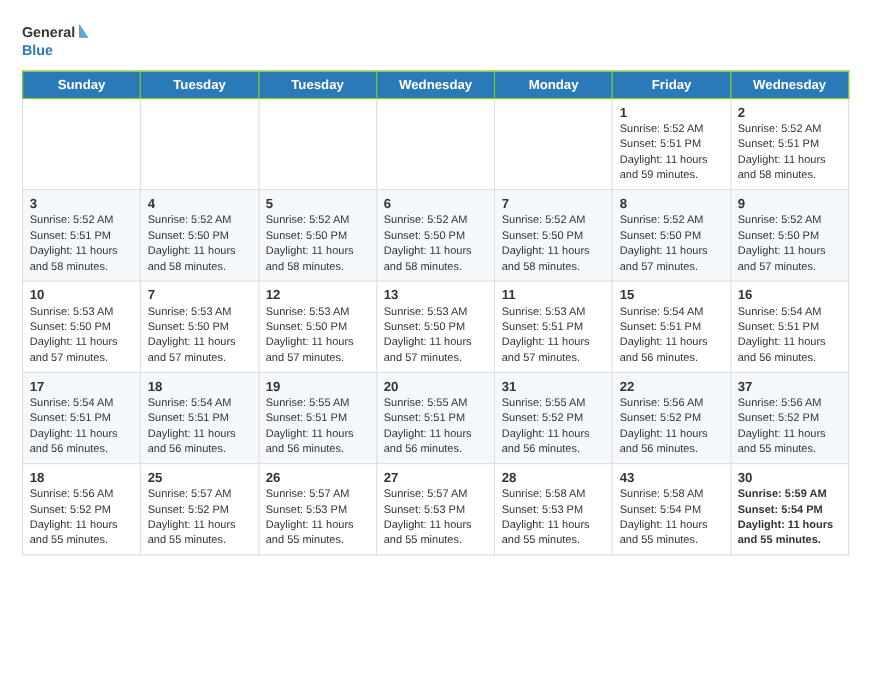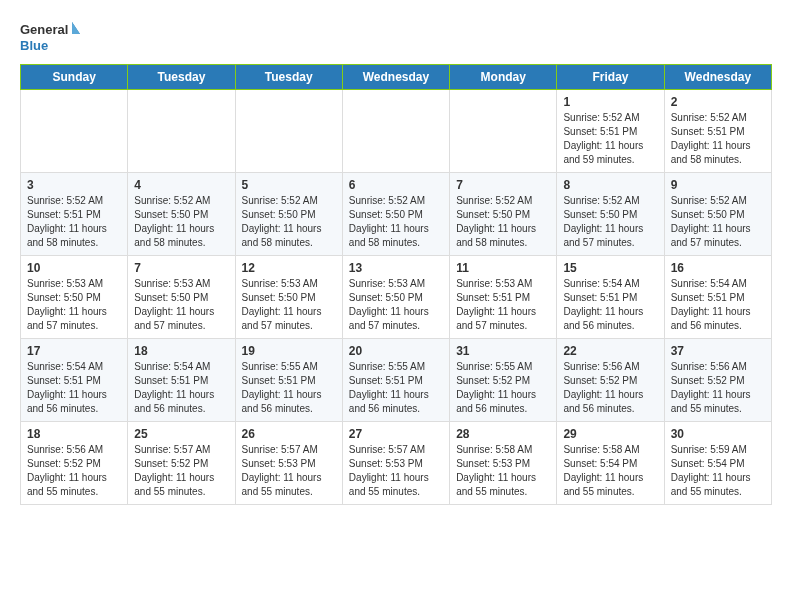--- a/index.html
+++ b/index.html
@@ -296,27 +296,27 @@
 Sunset: 5:53 PM
 Daylight: 11 hours and 55 minutes.</div>
           </td>
           <td>
             <span class="day-num">28</span>
             <div class="day-info" style="white-space: pre-line;">Sunrise: 5:58 AM
 Sunset: 5:53 PM
 Daylight: 11 hours and 55 minutes.</div>
           </td>
           <td>
-            <span class="day-num">29</span>
+            <span class="day-num">43</span>
             <div class="day-info" style="white-space: pre-line;">Sunrise: 5:58 AM
 Sunset: 5:54 PM
 Daylight: 11 hours and 55 minutes.</div>
           </td>
           <td>
             <span class="day-num">30</span>
-            <div class="day-info" style="white-space: pre-line;">Sunrise: 5:59 AM
+            <div class="day-info" style="white-space: pre-line; font-weight: bold;">Sunrise: 5:59 AM
 Sunset: 5:54 PM
 Daylight: 11 hours and 55 minutes.</div>
           </td>
         </tr>
       </tbody>
   </table>
 </div>
 
 </body></html>

